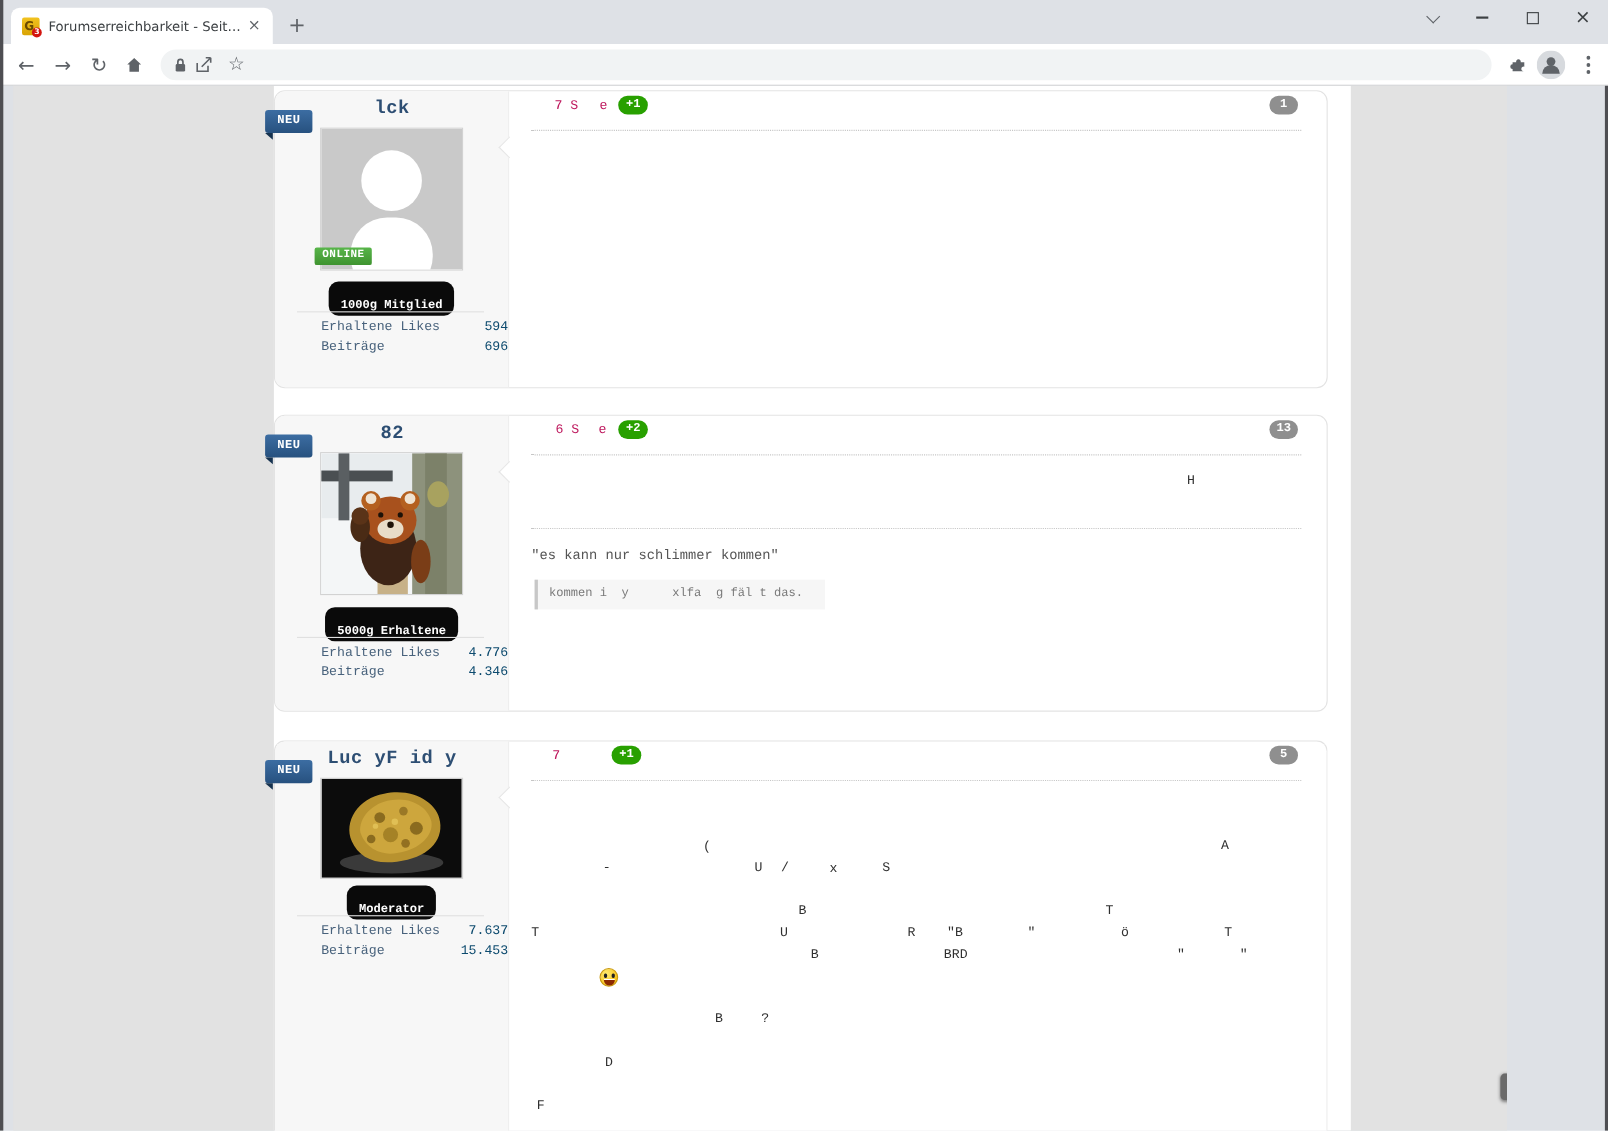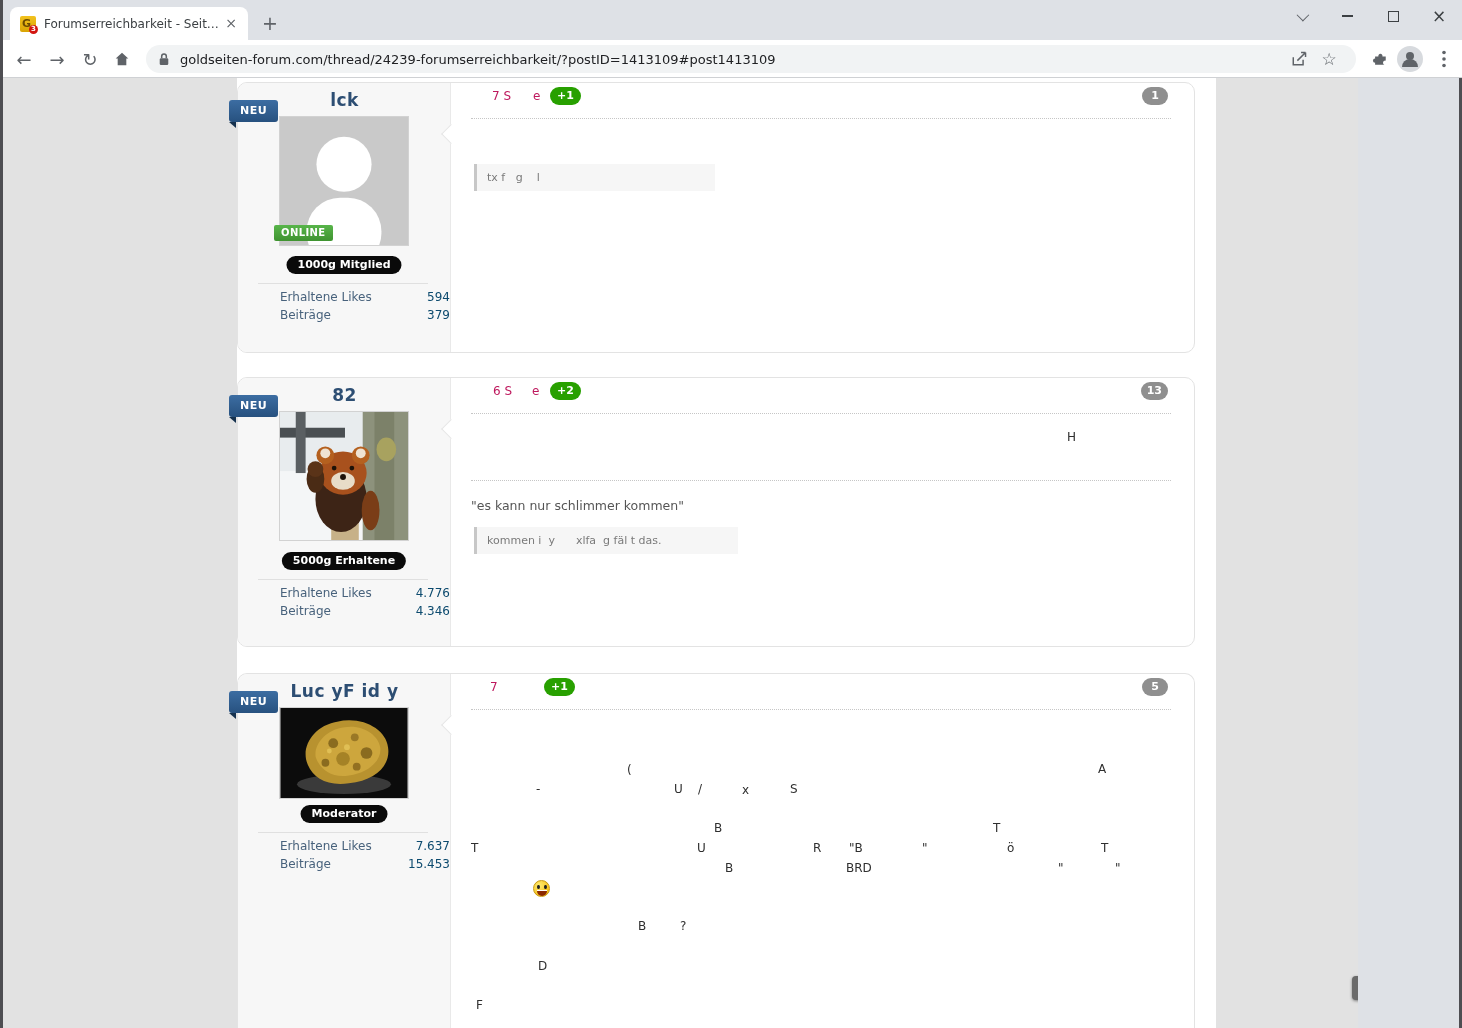--- a/index.html
+++ b/index.html
@@ -22,40 +22,40 @@
   .wclose { font-size:17px; color:#3c4043; line-height:1; }
 
   .toolbar { position:absolute; top:40px; left:0; width:1462px; height:38px; background:#fff; border-bottom:1px solid #cfd1d4; }
   .navic { position:absolute; top:0; height:38px; width:32px; display:flex; align-items:center; justify-content:center; font-size:18px; color:#5f6368; }
   .urlbar { position:absolute; left:146px; top:5px; width:1210px; height:28px; background:#f1f3f4; border-radius:14px; display:flex; align-items:center; padding:0 12px; }
   .urltext { font-size:13px; color:#202124; margin-left:10px; flex:1; white-space:nowrap; overflow:hidden; }
   .pillic { width:30px; height:28px; display:flex; align-items:center; justify-content:center; color:#5f6368; }
   .star { font-size:17px; color:#5f6368; }
 
   
-  .page { position:absolute; top:78px; left:0; width:1358px; height:950px; background:#e2e2e2; overflow:hidden; }
+  .page { position:absolute; top:78px; left:12px; width:1358px; height:950px; background:#e2e2e2; overflow:hidden;font-family:Liberation Mono, monospace; }
   .edge-l { position:absolute; left:0; top:0; width:3px; height:1028px; background:#4e4e52; z-index:60; }
   .edge-r { position:absolute; left:1459px; top:78px; width:3px; height:950px; background:#4e4e52; z-index:60; }
   .wrapper { position:absolute; left:237px; top:0; width:979px; height:950px; background:#fff; }
 
   .card { position:absolute; left:237px; width:958px; background:#fff; border:1px solid #e3e3e3; border-radius:10px; }
   .card1 { top:4px;  height:271px; }
   .card2 { top:299px; height:270px; }
   .card3 { top:595px; height:370px; border-bottom:none; border-radius:10px 10px 0 0; }
 
   .sidebar { position:absolute; left:0; top:0; bottom:0; width:213px; background:#f7f7f7; border-right:1px solid #e9e9e9; border-radius:9px 0 0 9px; }
   .card3 .sidebar { border-radius:9px 0 0 0; }
   .uname { position:absolute; top:7px; left:0; width:213px; text-align:center; font-weight:bold; font-size:17px; color:#2d4e73; letter-spacing:.5px; }
   .avatar { position:absolute; left:41px; top:33px; width:130px; border:1px solid #d2d2d2; background:#fff; }
   .av-tall { height:130px; } .av-short { height:92px; }
   .avatar svg { display:block; width:100%; height:100%; }
   .neu { position:absolute; left:-9px; top:17px; background:linear-gradient(#3c6da2,#27517f); color:#fff; font-size:11px; font-weight:bold; padding:4px 11px 5px; border-radius:3px; letter-spacing:.5px; z-index:5; }
   .neu::after { content:""; position:absolute; left:0; bottom:-6px; border-top:6px solid #16324f; border-left:7px solid transparent; }
   .online { position:absolute; left:36px; top:142px; background:linear-gradient(#58b54a,#3f9330); color:#fff; font-size:10px; font-weight:bold; padding:2px 7px 3px; border-radius:2px; letter-spacing:.4px; z-index:4; }
-  .rank { position:absolute; left:50%; transform:translateX(-50%); background:#0a0a0a; color:#fff; font-size:11px; font-weight:bold; padding:2px 11px 3px; border-radius:9px; white-space:nowrap; }
+  .rank { position:absolute; left:50%; transform:translateX(-50%); background:#0a0a0a; color:#fff; font-size:11px; font-weight:bold; padding:16px 11px 3px; border-radius:9px; white-space:nowrap; }
   .sep { position:absolute; left:20px; width:170px; height:1px; background:#e0e0e0; }
   .stat { position:absolute; left:20px; width:170px; font-size:12px;margin-left:22px; }
   .stat .lbl { color:#48627c; }
   .stat .val { position:absolute; right:0; color:#0c4a6e; }
 
   .meta { position:absolute; top:6px; font-size:12px; color:#be185d; }
   .likepill { position:absolute; top:4px; background:#28a000; color:#fff; font-size:11px; font-weight:bold; padding:2px 7px 3px; border-radius:10px; }
   .numpill { position:absolute; top:4px; right:26px; min-width:26px; text-align:center; background:#8f8f8f; color:#fff; font-size:11px; font-weight:bold; padding:2px 6px 3px; border-radius:9px; }
   .dotted { position:absolute; left:233px; right:23px; border-bottom:1px dotted #c6c6c6; }
   .arrow { position:absolute; left:206px; top:44px; width:14px; height:14px; background:#fff; border-left:1px solid #e6e6e6; border-bottom:1px solid #e6e6e6; transform:rotate(45deg); }
@@ -113,21 +113,20 @@
   <div class="navic" style="left:106px;">
     <svg width="18" height="18" viewBox="0 0 20 20">
         <path d="M10 3 L3 9.5 H5.2 V17 H14.8 V9.5 H17 Z" fill="#5f6368"></path>
       </svg>
   </div>
   <div class="urlbar">
     <svg width="12" height="15" viewBox="0 0 14 17">
         <rect x="2" y="7" width="10" height="8" rx="1.5" fill="#5f6368"></rect>
         <path d="M4.3 7 V4.8 a2.7 2.7 0 0 1 5.4 0 V7" stroke="#5f6368" stroke-width="1.8" fill="none"></path>
       </svg>
-    <span class="urltext">goldseiten-forum.com/thread/24239-forumserreichbarkeit/?postID=1413109#post1413109</span>
     <span class="pillic">
       <svg width="18" height="18" viewBox="0 0 22 22">
           <path d="M4 9 V18 H16 V12" stroke="#5f6368" stroke-width="1.8" fill="none"></path>
           <path d="M9 13 L19 3 M19 3 H13.5 M19 3 V8.5" stroke="#5f6368" stroke-width="1.8" fill="none"></path>
         </svg>
     </span>
     <span class="pillic star">☆</span>
   </div>
   <div class="navic" style="left:1364px;">
     <svg width="18" height="18" viewBox="0 0 22 22">
@@ -164,31 +163,30 @@
             <rect x="27" y="82" width="76" height="70" rx="34" fill="#fff"></rect>
           </svg>
       </div>
       <div class="online">ONLINE</div>
       <div class="rank" style="top:173px;">1000g Mitglied</div>
       <div class="sep" style="top:200px;"></div>
       <div class="stat" style="top:207px;">
         <span class="lbl">Erhaltene Likes</span><span class="val">594</span>
       </div>
       <div class="stat" style="top:225px;">
-        <span class="lbl">Beiträge</span><span class="val">379</span>
+        <span class="lbl">Beiträge</span><span class="val">696</span>
       </div>
     </div>
     <div class="neu">NEU</div>
     <div class="arrow"></div>
     <span class="meta" style="left:254px;">7 S</span>
     <span class="meta" style="left:295px;">e</span>
     <span class="likepill" style="left:312px;">+1</span>
     <span class="numpill">1</span>
     <div class="dotted" style="top:35px;"></div>
-    <div class="sigbox" style="left:236px; top:81px; width:241px; height:27px;">tx f   g    l</div>
   </div>
 
   <div class="card card2">
     <div class="sidebar">
       <div class="uname">82</div>
       <div class="avatar av-tall">
         <svg viewBox="0 0 130 130">
           <rect width="130" height="130" fill="#e8ecee"></rect>
           <rect x="0" y="60" width="130" height="70" fill="#f4f6f7"></rect>
           <rect x="84" y="0" width="46" height="130" fill="#8d927c"></rect>

